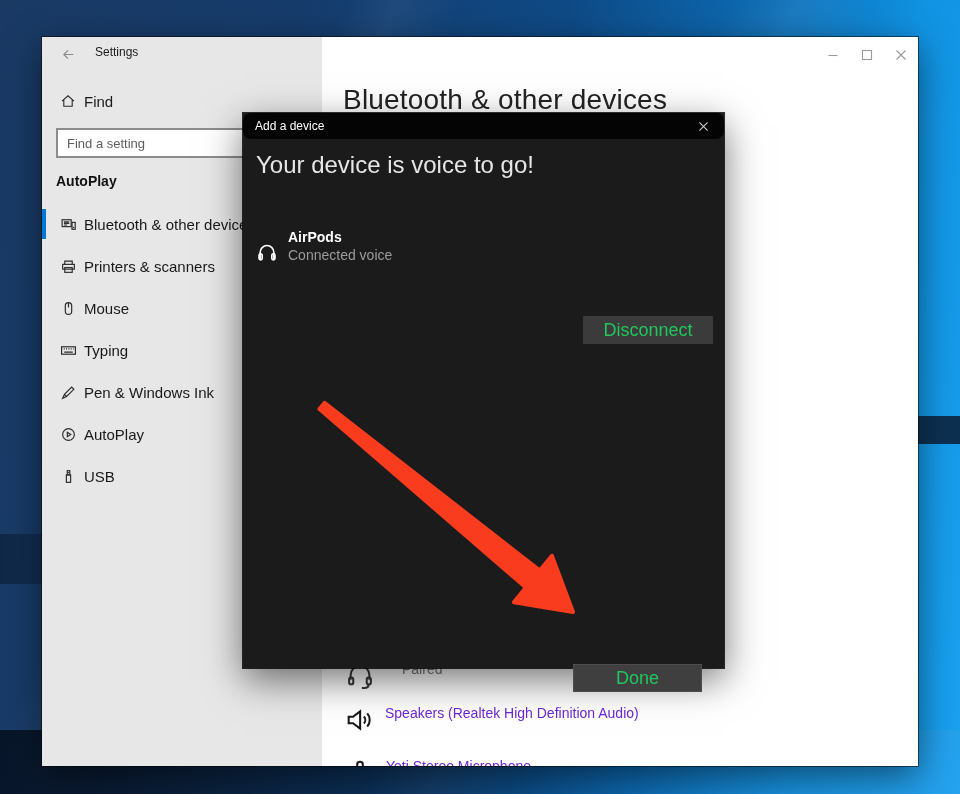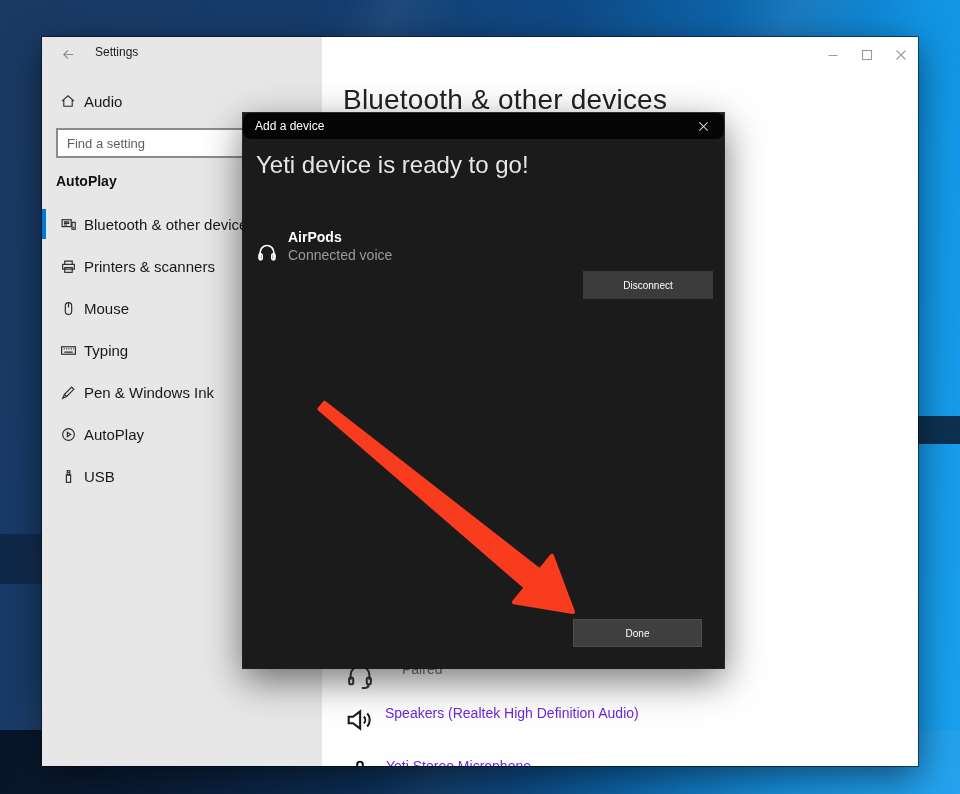--- a/index.html
+++ b/index.html
@@ -83,21 +83,21 @@
   .dlg-heading { position:absolute; left:13px; top:38px; font-size:24px; font-weight:300; color:#e6e6e6; }
 
   .dlg-device { position:absolute; left:13px; top:116px; display:flex; align-items:flex-end; }
   .dlg-device .ico { width:22px; height:22px; margin-top:3px; }
   .dlg-device .txt { margin-left:10px; }
   .dlg-dev-name { font-size:14px; font-weight:bold; color:#ffffff; }
   .dlg-dev-status { font-size:14px; color:#9b9b9b; margin-top:2px; }
 
   .btn {
     position:absolute; display:flex; align-items:center; justify-content:center;
-    font-size:10px; color:#ffffff; cursor:pointer; font-family:"Liberation Sans", sans-serif;
+    font-size:18px; color:#22c55e; cursor:pointer; font-family:"Liberation Sans", sans-serif;margin-top:45px;
   }
   .btn-disconnect { left:340px; top:158px; width:130px; height:28px; background:#3b3b3b; }
   .btn-done { left:330px; top:506px; width:129px; height:28px; background:#3f3f3f; border:1px solid #4d4d4d; }
 
   .arrow-layer { position:absolute; inset:0; z-index:10; pointer-events:none; }
 </style>
 </head>
 <body>
 
 <div class="desktop">
@@ -113,21 +113,21 @@
         <svg width="15" height="15" viewBox="0 0 16 16" fill="none" stroke="#8a8a8a" stroke-width="1.2">
             <path d="M13 8 H3.5 M7.5 3.5 L3 8 L7.5 12.5"></path>
           </svg>
       </div>
       <div class="app-title">Settings</div>
 
       <div class="home-row">
         <svg class="ico" viewBox="0 0 16 16" fill="none" stroke="#2b2b2b" stroke-width="1.1">
             <path d="M2 8.2 L8 2.8 L14 8.2 M3.8 7 V13.3 H12.2 V7"></path>
           </svg>
-        <span class="lbl">Audio</span>
+        <span class="lbl">Find</span>
       </div>
 
       <input class="search-box" type="text" placeholder="Find a setting" style="">
 
       <div class="section-title">AutoPlay</div>
 
       <div class="nav">
         <div class="nav-item selected">
           <div class="sel-bar"></div>
           <svg class="ico" viewBox="0 0 16 16" fill="none" stroke="#2b2b2b" stroke-width="1.1">
@@ -249,21 +249,21 @@
   <div class="dialog">
     <div class="dlg-titlebar">
       <span class="dlg-title">Add a device</span>
       <div class="dlg-close">
         <svg width="11" height="11" viewBox="0 0 12 12" stroke="#d6d6d6" stroke-width="1.1">
             <path d="M1.5 1.5 L10.5 10.5 M10.5 1.5 L1.5 10.5"></path>
           </svg>
       </div>
     </div>
 
-    <div class="dlg-heading">Yeti device is ready to go!</div>
+    <div class="dlg-heading">Your device is voice to go!</div>
 
     <div class="dlg-device">
       <svg class="ico" viewBox="0 0 16 16" fill="none" stroke="#ffffff" stroke-width="1.2">
           <path d="M3 13 V8.3 a5 5 0 0 1 10 0 V13"></path>
           <rect x="2.2" y="9.4" width="2.3" height="4.3" rx="1.1"></rect>
           <rect x="11.5" y="9.4" width="2.3" height="4.3" rx="1.1"></rect>
         </svg>
       <div class="txt">
         <div class="dlg-dev-name">AirPods</div>
         <div class="dlg-dev-status">Connected voice</div>

